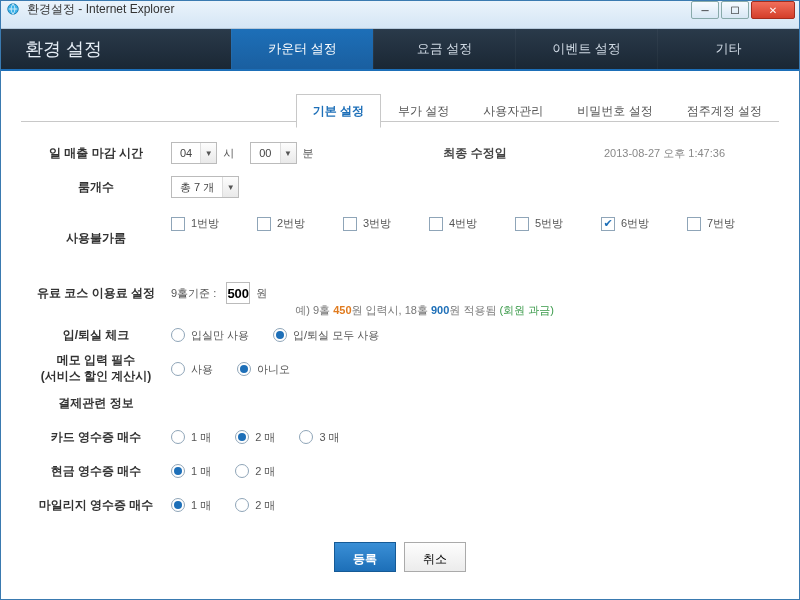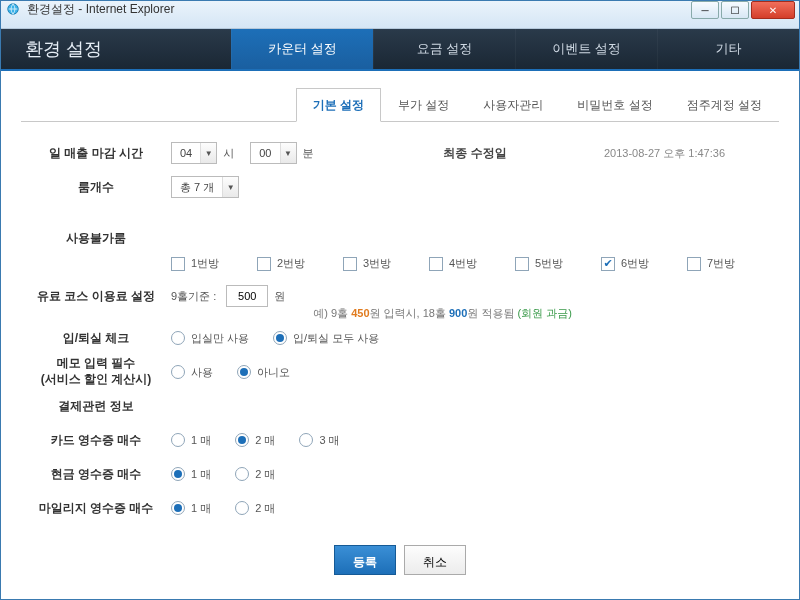--- a/index.html
+++ b/index.html
@@ -18,42 +18,42 @@
 
 .header { height: 42px; background: linear-gradient(#2a3a4a,#1a2734); display: flex; align-items: stretch; border-bottom: 2px solid #1d6fb8; }
 .header-title { color: #e6eef6; font-size: 18px; font-weight: 500; padding: 0 24px; display: flex; align-items: center; width: 230px; }
 .nav { display: flex; flex: 1; }
 .nav-item { flex: 1; display: flex; align-items: center; justify-content: center; color: #cfd9e3; font-size: 13px; cursor: pointer; border-left: 1px solid rgba(255,255,255,0.04); }
 .nav-item.active { background: linear-gradient(#1d6fb8,#1a5fa0); color: #fff; }
 
 .content { padding: 16px 20px 0 20px; }
 
 .subtabs { display: flex; justify-content: flex-end; border-bottom: 1px solid #c8c8c8; margin-bottom: 14px; }
-.subtab { font-size: 12px; color: #555; padding: 8px 16px 7px; border: 1px solid transparent; border-bottom: none; cursor: pointer; position: relative; top: 1px; }
+.subtab { font-size: 12px; color: #555; padding: 8px 16px 7px; border: 1px solid transparent; border-bottom: none; cursor: pointer; position: relative; top: 7px; }
 .subtab.active { color: #1d6fb8; border-color: #c8c8c8; border-bottom: 1px solid #fff; background: #fff; font-weight: 600; }
 
 .form-row { display: flex; align-items: center; min-height: 34px; font-size: 12px; color: #444; }
 .form-row.tall { align-items: flex-start; padding-top: 8px; min-height: 64px; }
 .label-col { width: 150px; text-align: center; font-weight: 600; color: #333; }
 .ctrl-col { flex: 1; display: flex; align-items: center; flex-wrap: wrap; gap: 6px; }
 .info-col { width: 150px; text-align: center; font-weight: 600; }
 .info-val { flex: 1; color: #888; font-size: 11px; text-align: center; }
 
 .sel { display: inline-flex; align-items: center; border: 1px solid #bbb; background: #fff; height: 22px; }
 .sel .v { padding: 0 8px; font-size: 11px; min-width: 22px; text-align: center; }
 .sel .caret { width: 16px; height: 100%; border-left: 1px solid #ddd; display: flex; align-items: center; justify-content: center; font-size: 8px; color: #555; background: linear-gradient(#fdfdfd,#e9e9e9); }
 .unit { font-size: 11px; color: #555; margin-right: 10px; }
 
 .chk-item { display: flex; align-items: center; width: 86px; margin-right: 0; }
-.chk-row { display: flex; flex-wrap: wrap; gap: 0 0; width: 560px; margin-top: 40px; }
+.chk-row { display: flex; flex-wrap: wrap; gap: 0 0; width: 560px; }
 .chk-box { width: 14px; height: 14px; border: 1px solid #8fa5b8; background: #fff; margin-right: 6px; display: flex; align-items: center; justify-content: center; }
 .chk-box.checked::after { content: "✔"; color: #1d6fb8; font-size: 11px; line-height: 1; }
 .chk-label { font-size: 11px; color: #555; }
 
-.num-input { border: 1px solid #bbb; height: 22px; width: 42px; text-align: center; font-size: 11px; }
+.num-input { border: 1px solid #bbb; height: 22px; width: 24px; text-align: center; font-size: 13px; font-weight: bold; }
 .hint { font-size: 11px; color: #777; margin-left: 12px; margin-top: 35px; }
 .hint .o { color: #e07b1f; font-weight: 600; }
 .hint .b { color: #1d6fb8; font-weight: 600; }
 .hint .g { color: #3a9a4a; }
 
 .radio-item { display: flex; align-items: center; margin-right: 18px; }
 .radio-circle { width: 14px; height: 14px; border: 1px solid #8fa5b8; border-radius: 50%; margin-right: 6px; display: flex; align-items: center; justify-content: center; }
 .radio-circle.on::after { content: ""; width: 8px; height: 8px; background: #1d6fb8; border-radius: 50%; }
 .radio-label { font-size: 11px; color: #555; }
 

